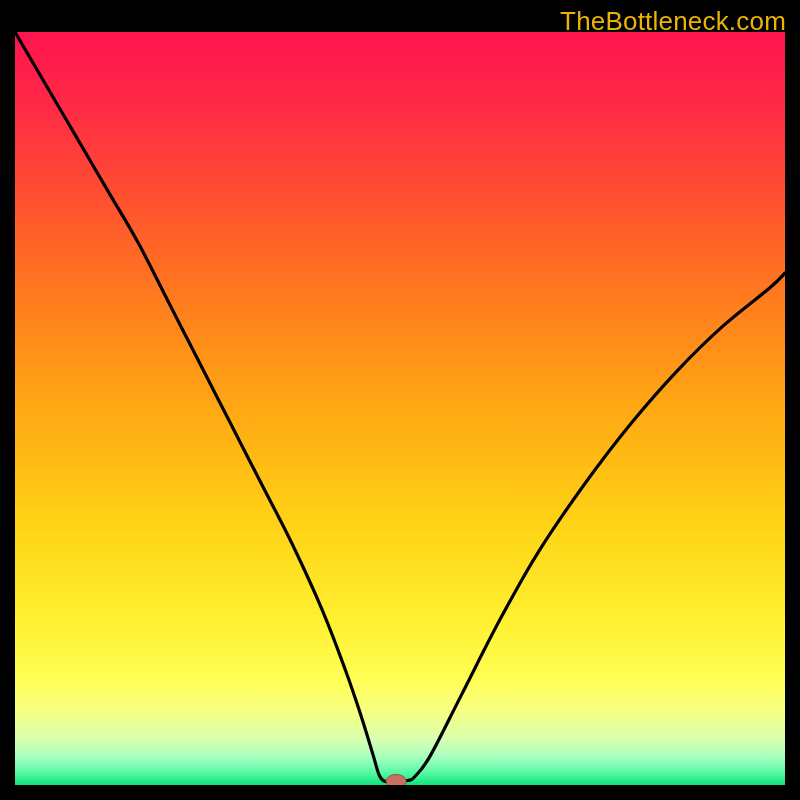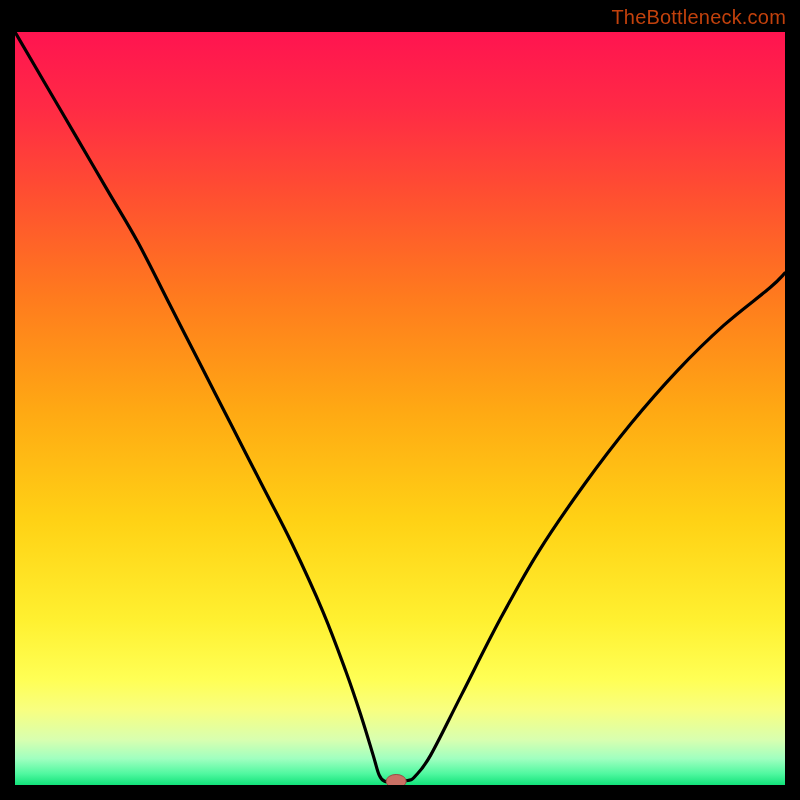--- a/index.html
+++ b/index.html
@@ -14,22 +14,22 @@
   .frame {
     position: relative;
     width: 800px;
     height: 800px;
     background: #000;
   }
   .watermark {
     position: absolute;
     top: 6px;
     right: 14px;
-    color: #c2410c;
-    font-size: 20px;
+    color: #eab308;
+    font-size: 26px;
     font-weight: 500;
     letter-spacing: 0.2px;
     z-index: 10;
   }
   .plot-outer {
     position: absolute;
     left: 15px;
     top: 32px;
     width: 770px;
     height: 753px;

